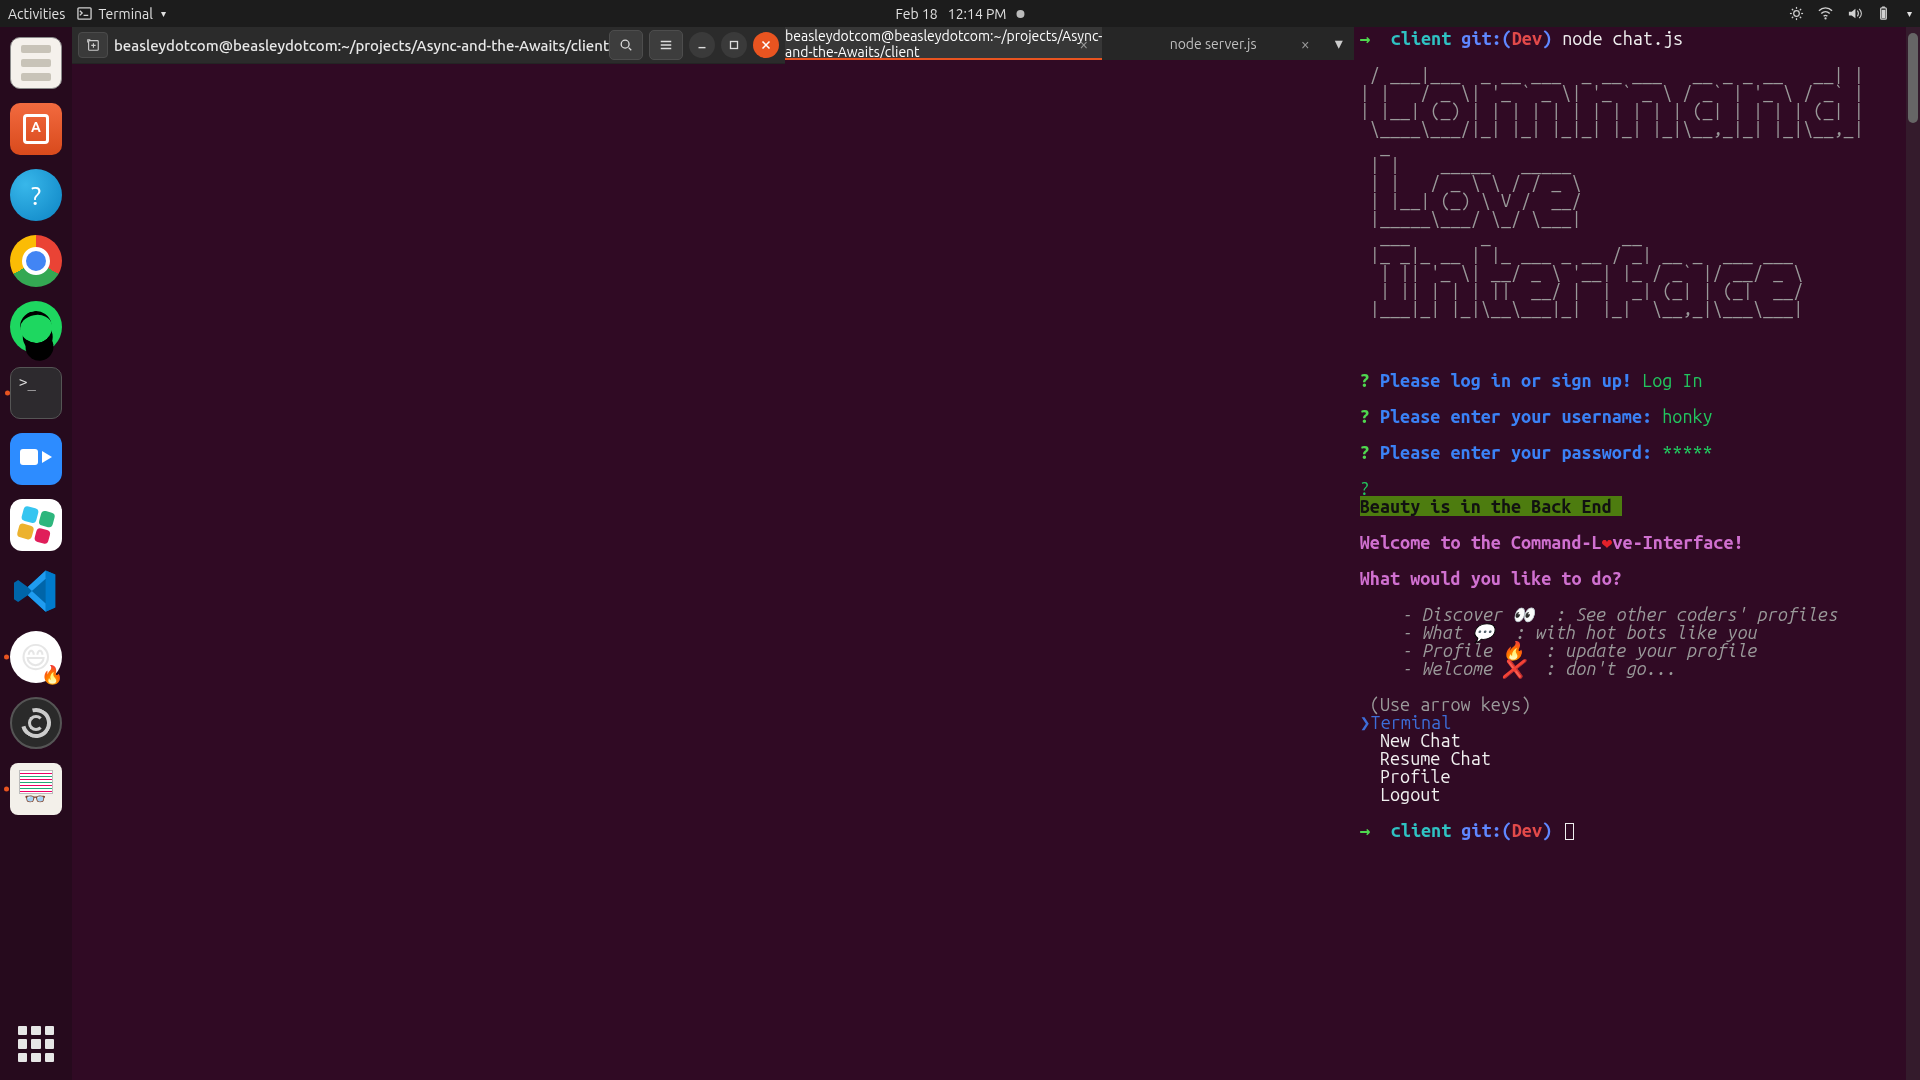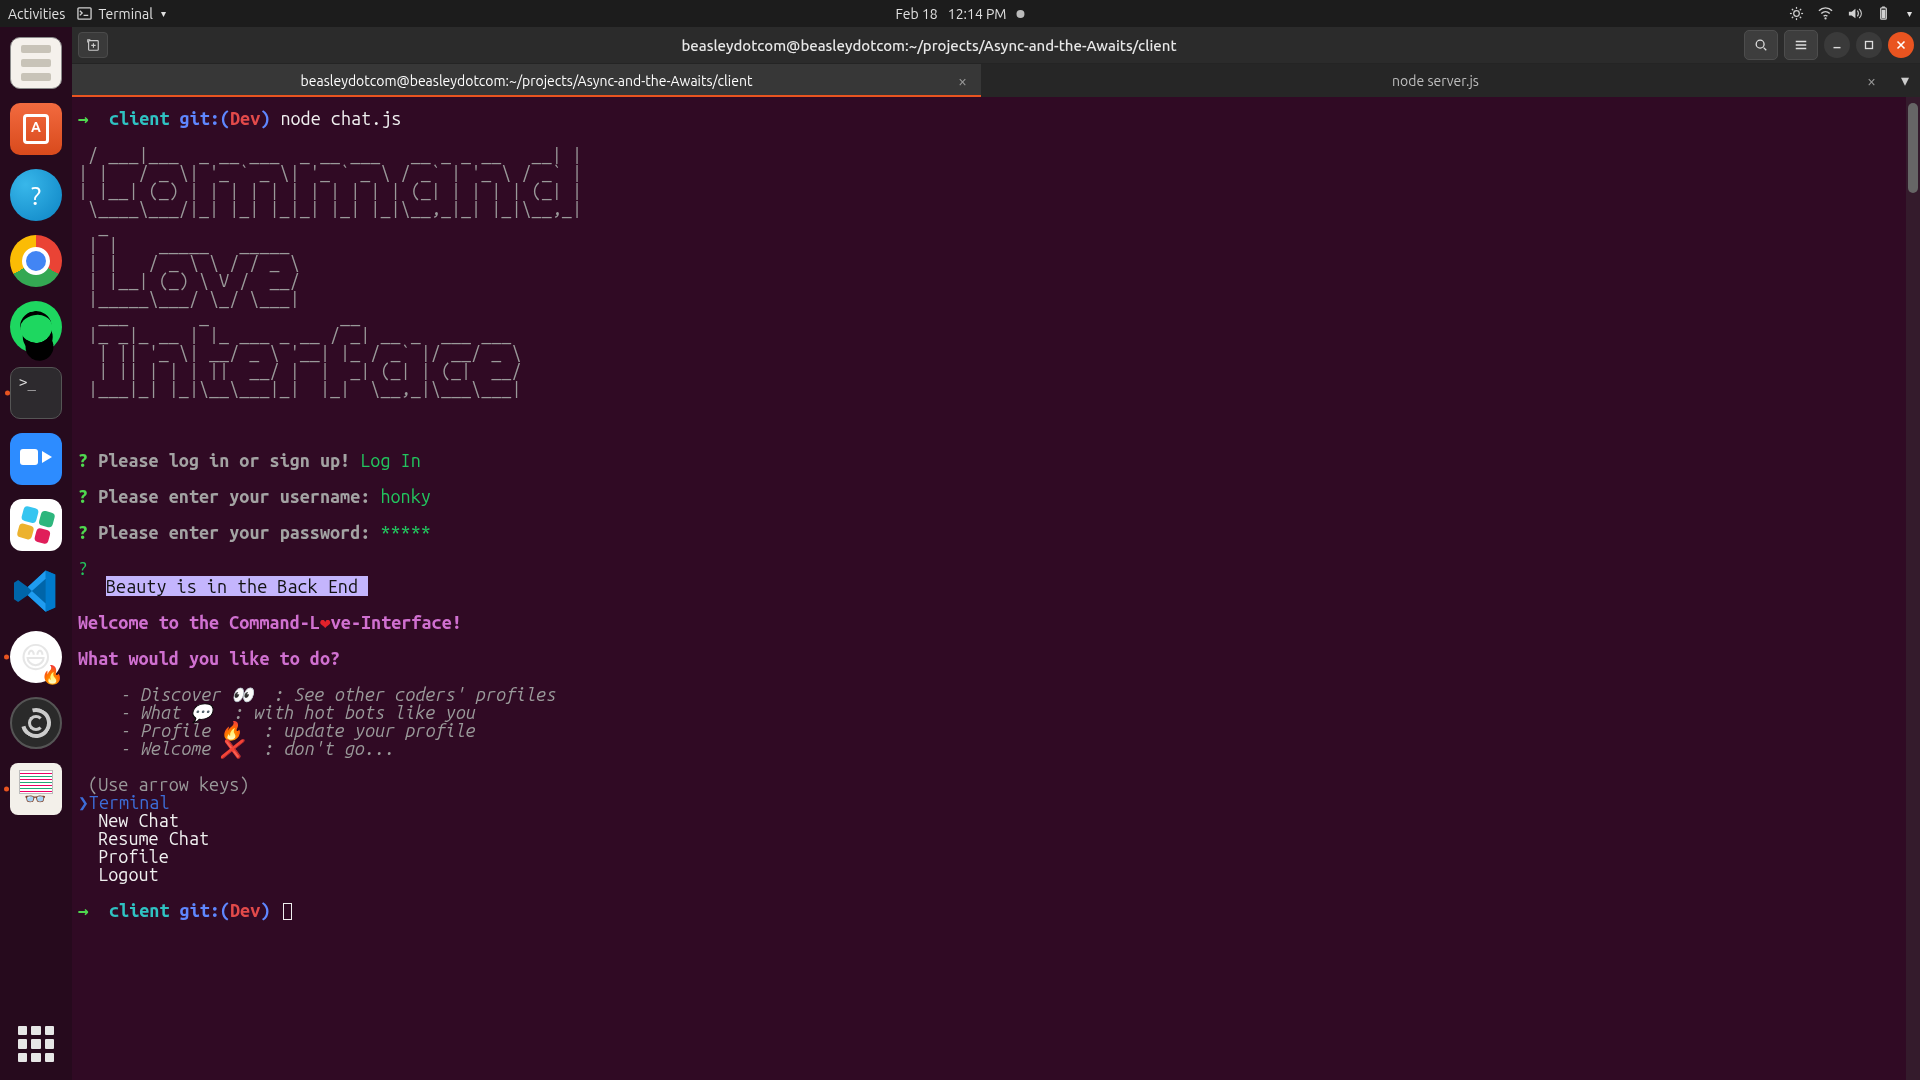--- a/index.html
+++ b/index.html
@@ -76,21 +76,21 @@
   .reader{background:#f3f0ea;border-radius:8px;display:flex;flex-direction:column;
           align-items:center;justify-content:flex-end;padding:6px;}
   .reader .page{width:34px;height:24px;background:#fff;border:1px solid #bbb;
                 background-image:linear-gradient(#e06 1px,transparent 1px),
                                  linear-gradient(#2a7 1px,transparent 1px);
                 background-size:100% 6px,100% 6px;background-position:0 2px,0 5px;}
   .reader .glasses{color:#e95420;font-size:18px;margin-top:-6px;}
 
   
   .window{position:absolute;top:27px;left:72px;right:0;bottom:0;
-          background:#300a24;display:flex;flex-direction:column;}
+          background:#300a24;display:flex;flex-direction:row;}
   .titlebar{height:37px;background:#2b2b2b;border-bottom:1px solid #242424;
             display:flex;align-items:center;padding:0 6px;color:#ddd;font-size:15px;}
   .title-center{flex:1;text-align:center;font-weight:500;color:#e8e8e8;}
   .new-tab-btn{width:30px;height:26px;border-radius:4px;border:1px solid #4b4b4b;
                background:#3a3a3a;display:flex;align-items:center;justify-content:center;
                margin-right:6px;}
   .title-right{display:flex;align-items:center;gap:6px;}
   .icon-btn{width:34px;height:30px;border-radius:5px;background:#3d3d3d;
             border:1px solid #4d4d4d;display:flex;align-items:center;justify-content:center;}
   .winop{width:26px;height:26px;border-radius:50%;background:#3a3a3a;
@@ -101,40 +101,40 @@
   .tabstrip{height:33px;background:#262626;display:flex;align-items:stretch;}
   .tab{flex:1;display:flex;align-items:center;justify-content:center;position:relative;
        color:#bfbfbf;font-size:14px;}
   .tab.active{background:#373737;color:#fff;}
   .tab.active::after{content:"";position:absolute;left:0;right:0;bottom:0;height:2px;
                      background:#e95420;}
   .tab .closebtn{position:absolute;right:14px;top:50%;transform:translateY(-50%);
                  color:#999;font-size:16px;}
   .tab-add{width:30px;display:flex;align-items:center;justify-content:center;color:#ccc;}
 
-  .terminal-body{flex:1;padding:12px 6px;overflow:hidden;position:relative;
+  .terminal-body{flex:1;padding:2px 6px;overflow:hidden;position:relative;
                  font-family:"Ubuntu Mono","DejaVu Sans Mono",monospace;
                  font-size:18px;line-height:18px;color:#eeeeee;}
   .scrollbar-track{position:absolute;right:0;top:0;bottom:0;width:14px;
                    background:rgba(60,60,60,0.35);}
   .scrollbar-thumb{position:absolute;left:2px;right:2px;top:6px;height:90px;
                    background:#666;border-radius:5px;}
 
   pre{font-family:inherit;white-space:pre;}
 
   .c-green{color:#4fd84f;font-weight:bold;}
   .c-cyan{color:#2fc2c2;font-weight:bold;}
   .c-blue{color:#5f87ff;font-weight:bold;}
   .c-red{color:#e24a4a;font-weight:bold;}
   .c-white{color:#f0f0f0;}
-  .c-whitebold{color:#a3a3a3;font-weight:bold;}
+  .c-whitebold{color:#3b82f6;font-weight:bold;}
   .c-dimcyan{color:#22c55e;}
   .c-gray{color:#9a9a9a;}
   .c-magenta{color:#d070d0;font-weight:bold;}
-  .c-hlwhite{background:#c4b5fd;color:#111;font-weight:normal;margin-left:28px;}
+  .c-hlwhite{background:#4d7c0f;color:#111;font-weight:bold;}
   .c-italic{font-style:italic;margin-left:42px;}
   .c-bluepointer{color:#3d6dd8;font-weight:bold;}
   .c-bluesel{color:#3d6dd8;}
 
   .cursor-box{display:inline-block;width:9px;height:17px;border:1px solid #eee;
               vertical-align:text-bottom;margin-left:3px;}
 </style>
 </head>
 <body>
 

